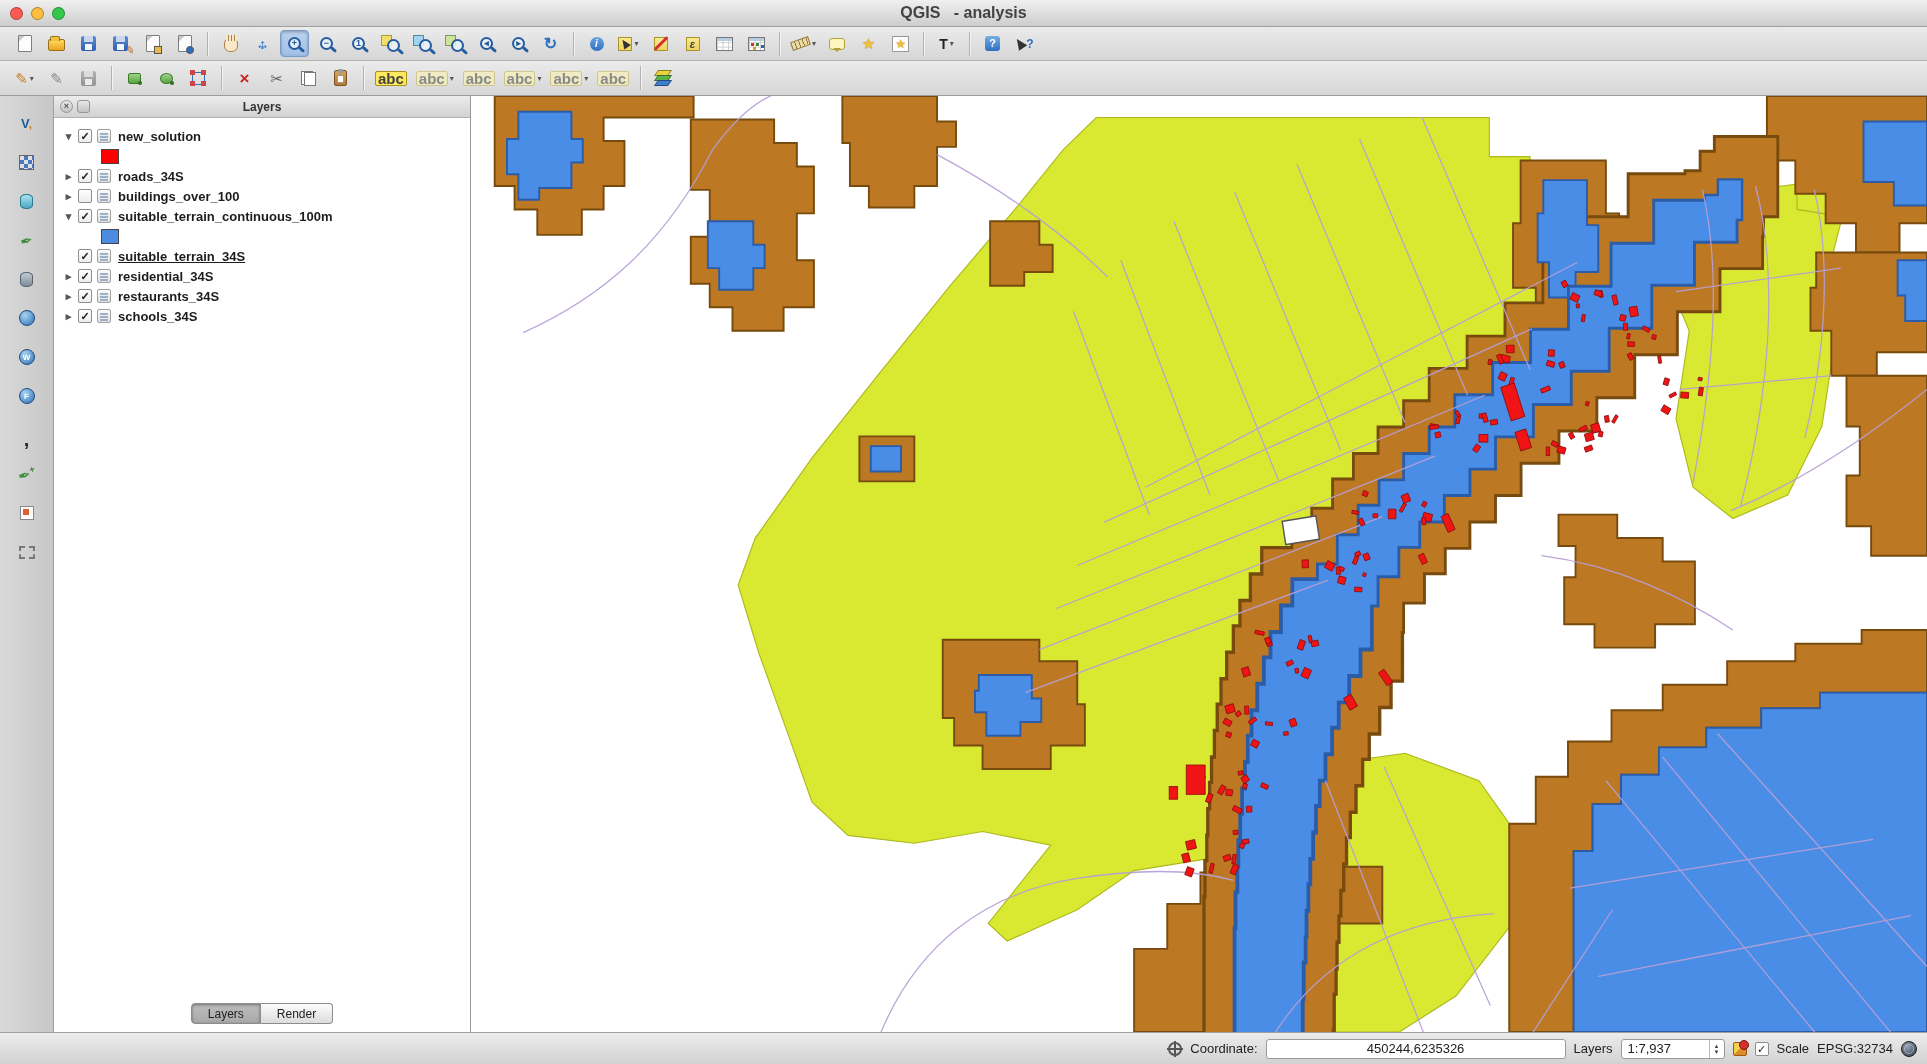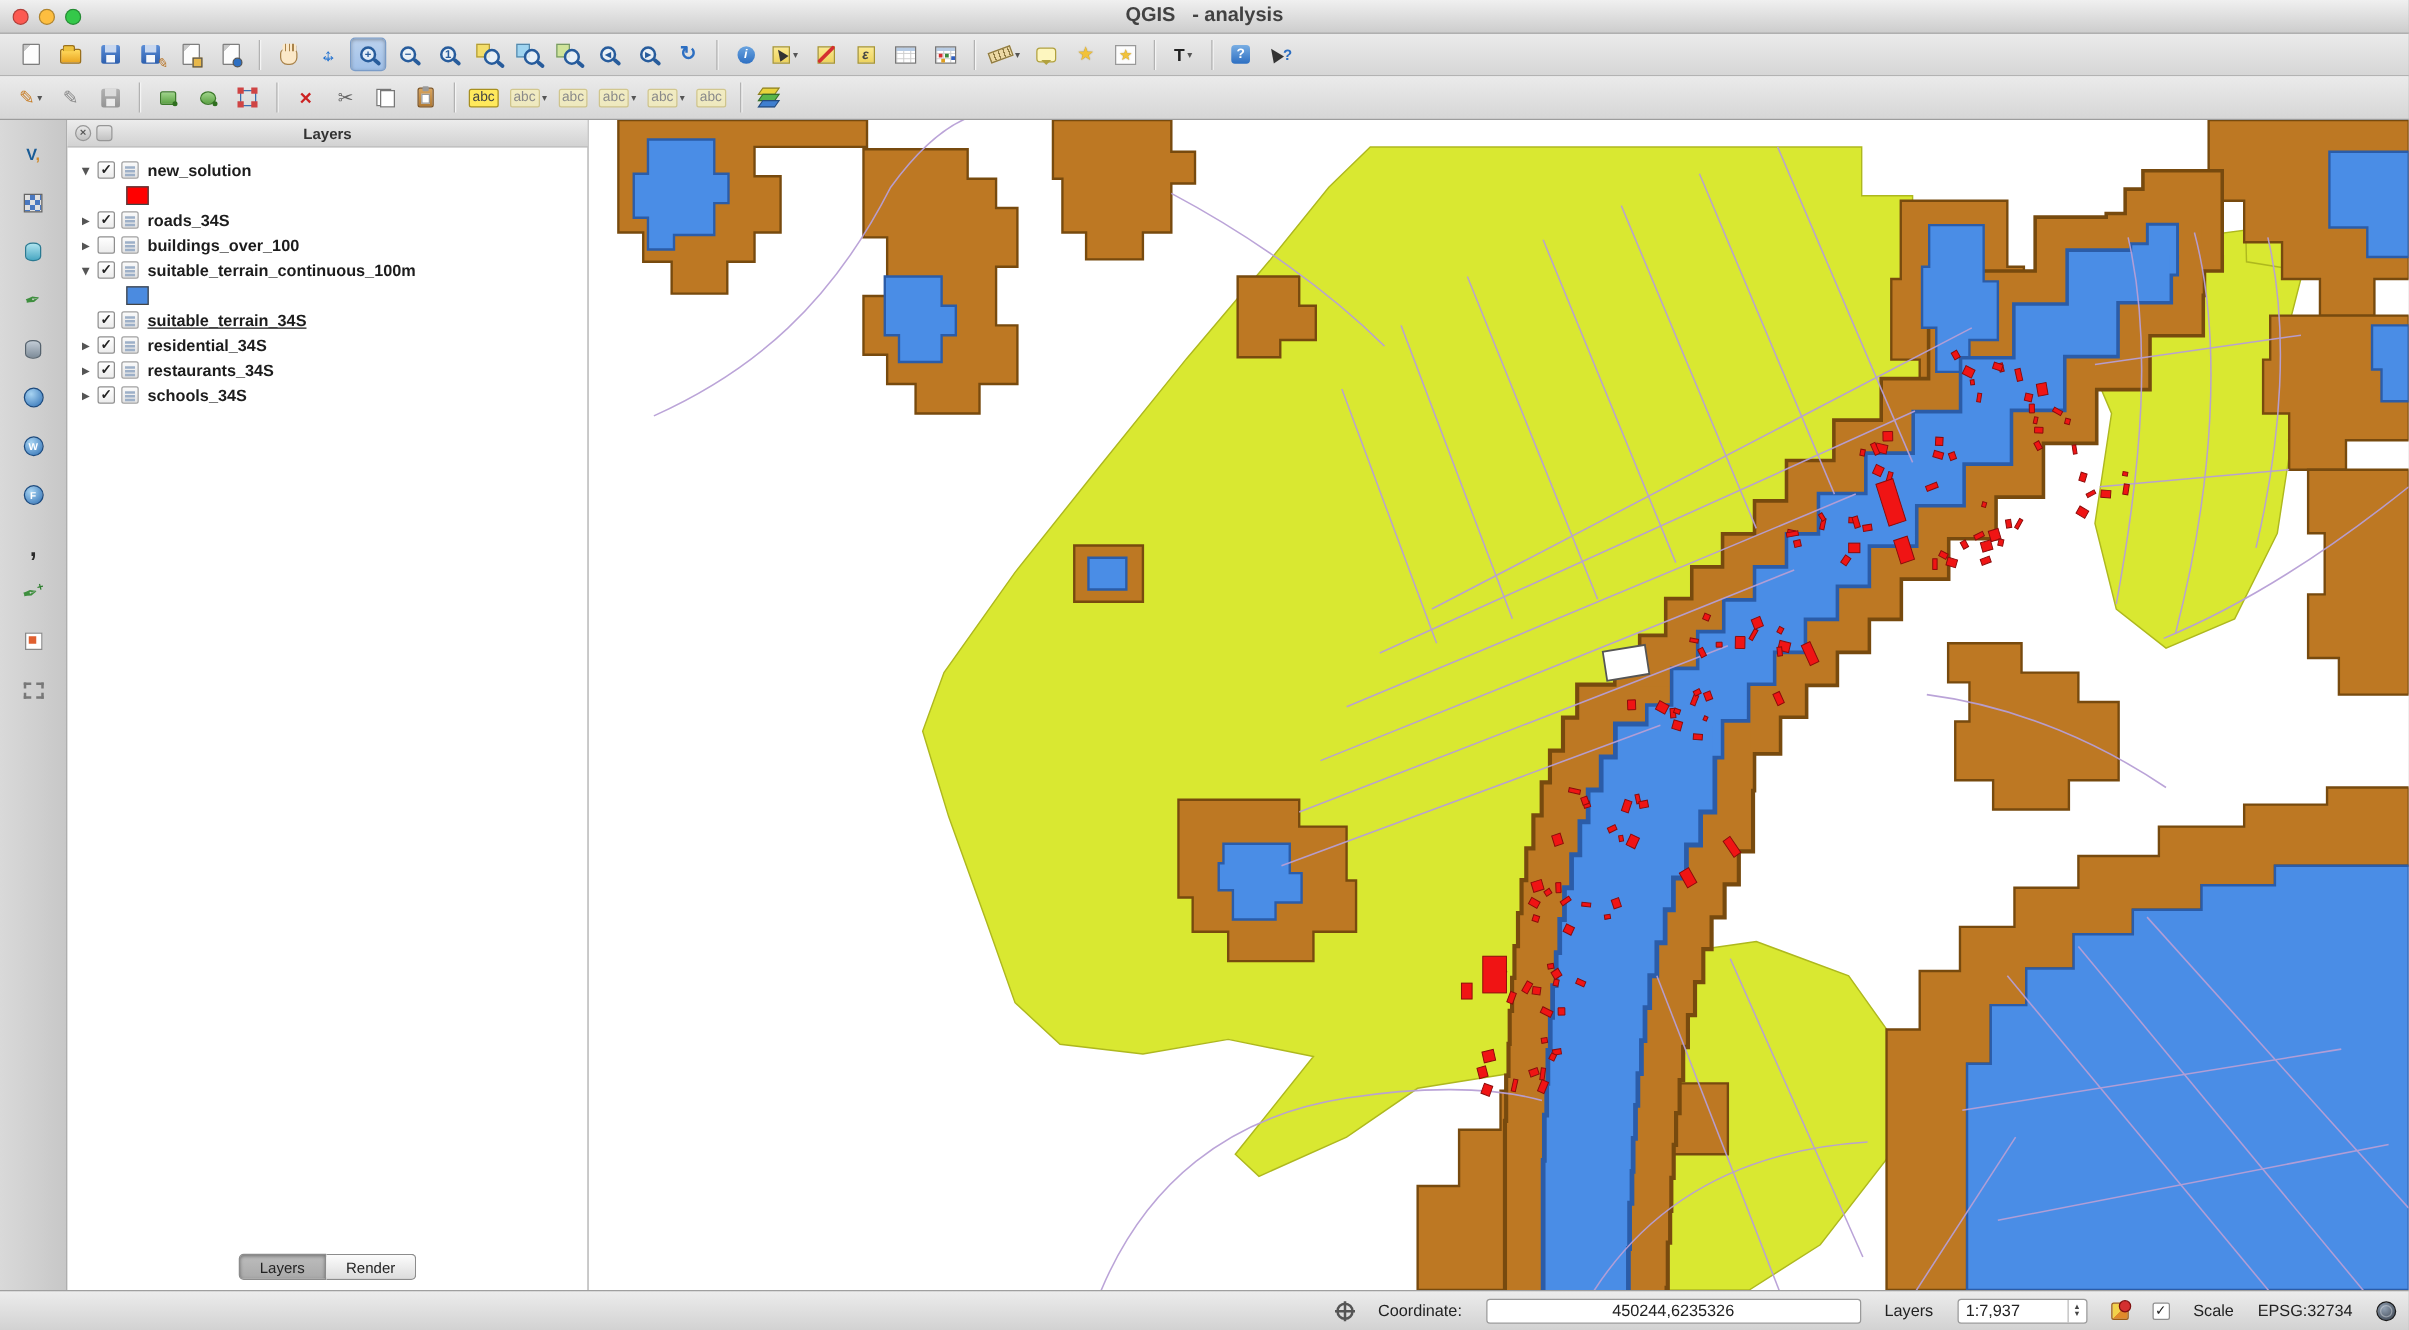--- a/index.html
+++ b/index.html
@@ -65,21 +65,21 @@
   .inode::before{content:"";position:absolute;width:5px;height:5px;background:#cf4444;left:-3px;top:-3px;box-shadow:11px 0 0 #cf4444,0 11px 0 #cf4444,11px 11px 0 #cf4444}
   .ix{font-weight:700;font-size:17px;color:#cc2222;line-height:1}
   .icut{font-size:15px;color:#666;line-height:1}
   .icopy{width:15px;height:15px;position:relative}
   .icopy::before,.icopy::after{content:"";position:absolute;width:10px;height:12px;background:#fff;border:1px solid #777}
   .icopy::before{left:0;top:0}
   .icopy::after{right:0;bottom:0}
   .ipaste{width:13px;height:16px;background:linear-gradient(#d9a55e,#b27a33);border:1px solid #7c5220;border-radius:2px;position:relative}
   .ipaste::before{content:"";position:absolute;left:2px;right:2px;top:4px;bottom:2px;background:#fff;border:1px solid #999}
   .ipaste::after{content:"";position:absolute;left:3px;right:3px;top:-2px;height:4px;background:#9a9a9a;border-radius:1px}
-  .iabc{min-width:22px;height:15px;background:#fdf3a8;border:1px solid #c3b04a;border-radius:2px;font-size:11px;font-weight:400;line-height:13px;color:#444;text-align:left;padding:0 2px}
+  .iabc{min-width:22px;height:15px;background:#fdf3a8;border:1px solid #c3b04a;border-radius:2px;font-size:15px;font-weight:700;line-height:13px;color:#444;text-align:left;padding:0 2px}
   .iabc.bright{background:#ffe95c;border-color:#a8901f}
   .iabc.pale{opacity:.55}
   .ilay{position:relative;width:19px;height:17px}
   .ilay i{position:absolute;left:2px;width:14px;height:6px;transform:skewX(-35deg);border:1px solid rgba(0,0,0,.4)}
   .ivec{font-weight:700;font-size:13px;color:#1a5c96;line-height:1}
   .ivec i{font-style:normal;color:#d08a2a}
   .icomma{font-weight:700;font-size:20px;color:#2a2a2a;line-height:.6;margin-top:8px}
   .ifeat{font-size:15px;color:#3f8f3f;transform:rotate(-15deg);line-height:1}
   .ifeat .plus{font-size:9px;color:#2f7f2f;font-weight:700;vertical-align:top}
   .irast{width:15px;height:15px;border:1px solid #666;background:repeating-conic-gradient(#4a78c0 0% 25%,#e0e0e0 0% 50%);background-size:8px 8px}
@@ -120,21 +120,21 @@
   .mapwrap svg{display:block;width:100%;height:100%}
   .terrain{fill:var(--terrain);stroke:#aeb81e;stroke-width:1.2}
   .brown{fill:var(--buffer);stroke:#774a0e;stroke-width:2}
   .water{fill:var(--water);stroke:#2b5ca8;stroke-width:2}
   .riv{fill:none;stroke-linecap:square;stroke-linejoin:miter}
   .roadsg{fill:none;stroke:var(--roads);stroke-width:1.3;opacity:.95}
   .bldg rect{fill:var(--bld);stroke:#8a0b0b;stroke-width:.8}
 
   
   .statusbar{flex:0 0 32px;background:linear-gradient(#ececec,#d2d2d2);border-top:1px solid #9f9f9f;display:flex;align-items:center;font-size:13px;color:#222;padding:0 10px}
-  .scluster{margin-left:auto;display:flex;align-items:center;gap:19px}
+  .scluster{margin-left:auto;display:flex;align-items:center;gap:8px}
   .sfield{width:300px;height:20px;border:1px solid #9a9a9a;border-radius:3px;background:#fff;text-align:center;font-size:13px;font-family:inherit;color:#222}
   .scombo{width:104px;height:20px;border:1px solid #9a9a9a;border-radius:3px;background:#fff;display:flex;align-items:center;padding-left:6px}
   .spin{margin-left:auto;width:15px;height:100%;border-left:1px solid #bbb;display:flex;flex-direction:column;align-items:center;justify-content:center;font-size:6px;color:#444;line-height:6px}
   .itrk{width:14px;height:14px;border:2px solid #555;border-radius:50%;position:relative}
   .itrk::before{content:"";position:absolute;left:4px;top:-3px;width:2px;height:16px;background:#555}
   .itrk::after{content:"";position:absolute;top:4px;left:-3px;height:2px;width:16px;background:#555}
   .irend{width:14px;height:14px;border-radius:2px;border:1px solid #9a5a12;background:linear-gradient(135deg,#f2d24a 50%,#e08a2a 50%);position:relative}
   .irend::after{content:"";position:absolute;right:-3px;top:-3px;width:8px;height:8px;border-radius:50%;background:#d43030;border:1px solid #801010}
   .cbx2{width:14px;height:14px;border:1px solid #8e8e8e;border-radius:2px;background:#fff;font-size:11px;line-height:12px;text-align:center}
   .icrs{width:16px;height:16px;border-radius:50%;border:1px solid #1a1a1a;background:radial-gradient(circle at 38% 32%,#93a2b4,#333b46);position:relative;overflow:hidden}

